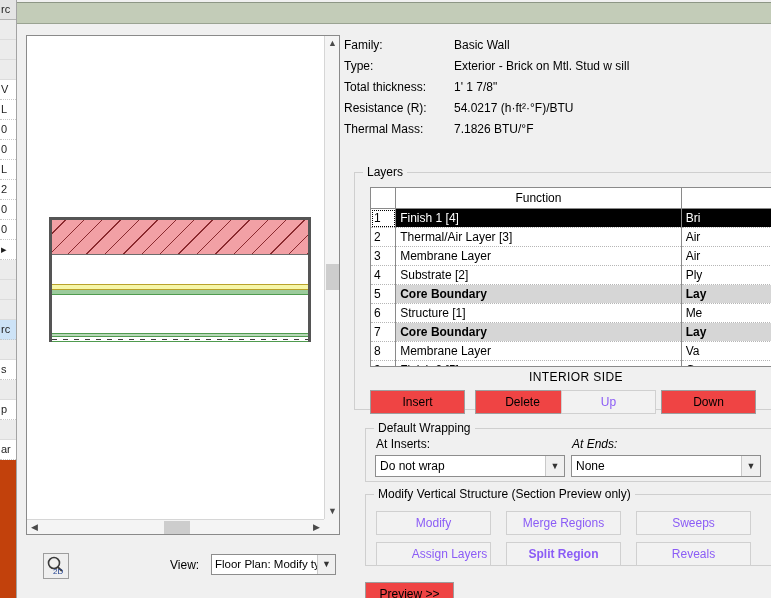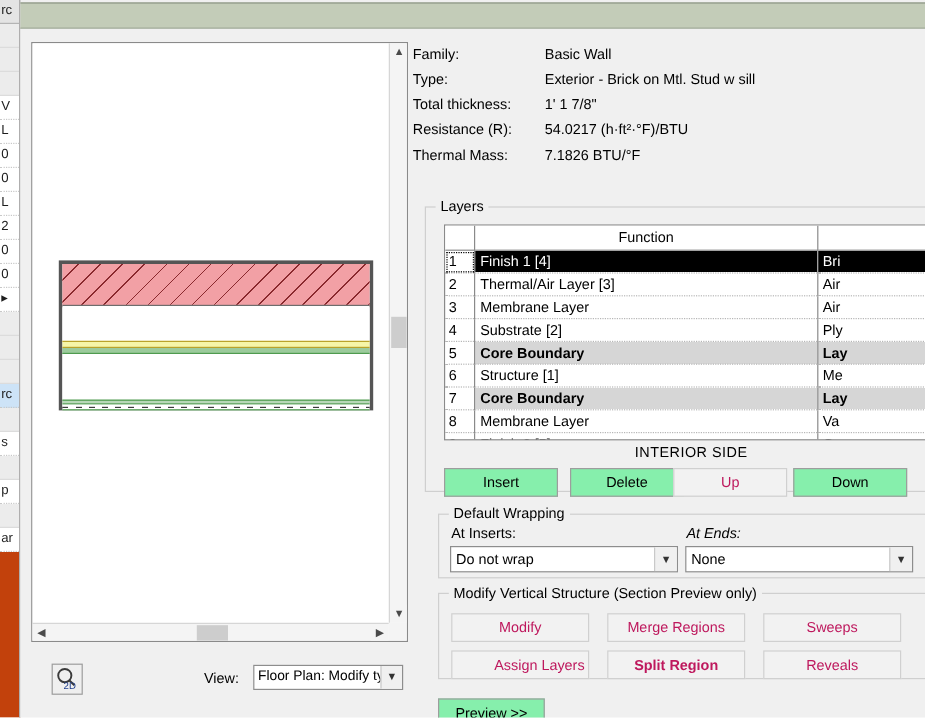--- a/index.html
+++ b/index.html
@@ -316,33 +316,33 @@
     left: 15px; top: 197px;
     width: 412px;
     text-align: center;
     font-size: 12px;
     letter-spacing: 0.4px;
   }
 
   
   .btn {
     position: absolute;
-    background: #86efac;
+    background: #ef4444;
     border: 1px solid #9d9d9d;
     box-sizing: border-box;
     font-size: 12px;
     text-align: center;
     color: #000000;
     height: 24px;
     line-height: 22px;
     white-space: nowrap;
     overflow: hidden;
   }
   .btn.disabled {
-    color: #be185d;
+    color: #8b5cf6;
     border-color: #d0d0d0;
     background: #f2f2f2;
   }
 
   #btn-insert { left: 15px; top: 217px; width: 95px; }
   #btn-delete { left: 120px; top: 217px; width: 95px; }
   #btn-up     { left: 206px; top: 217px; width: 95px; }
   #btn-down   { left: 306px; top: 217px; width: 95px; }
 
   

